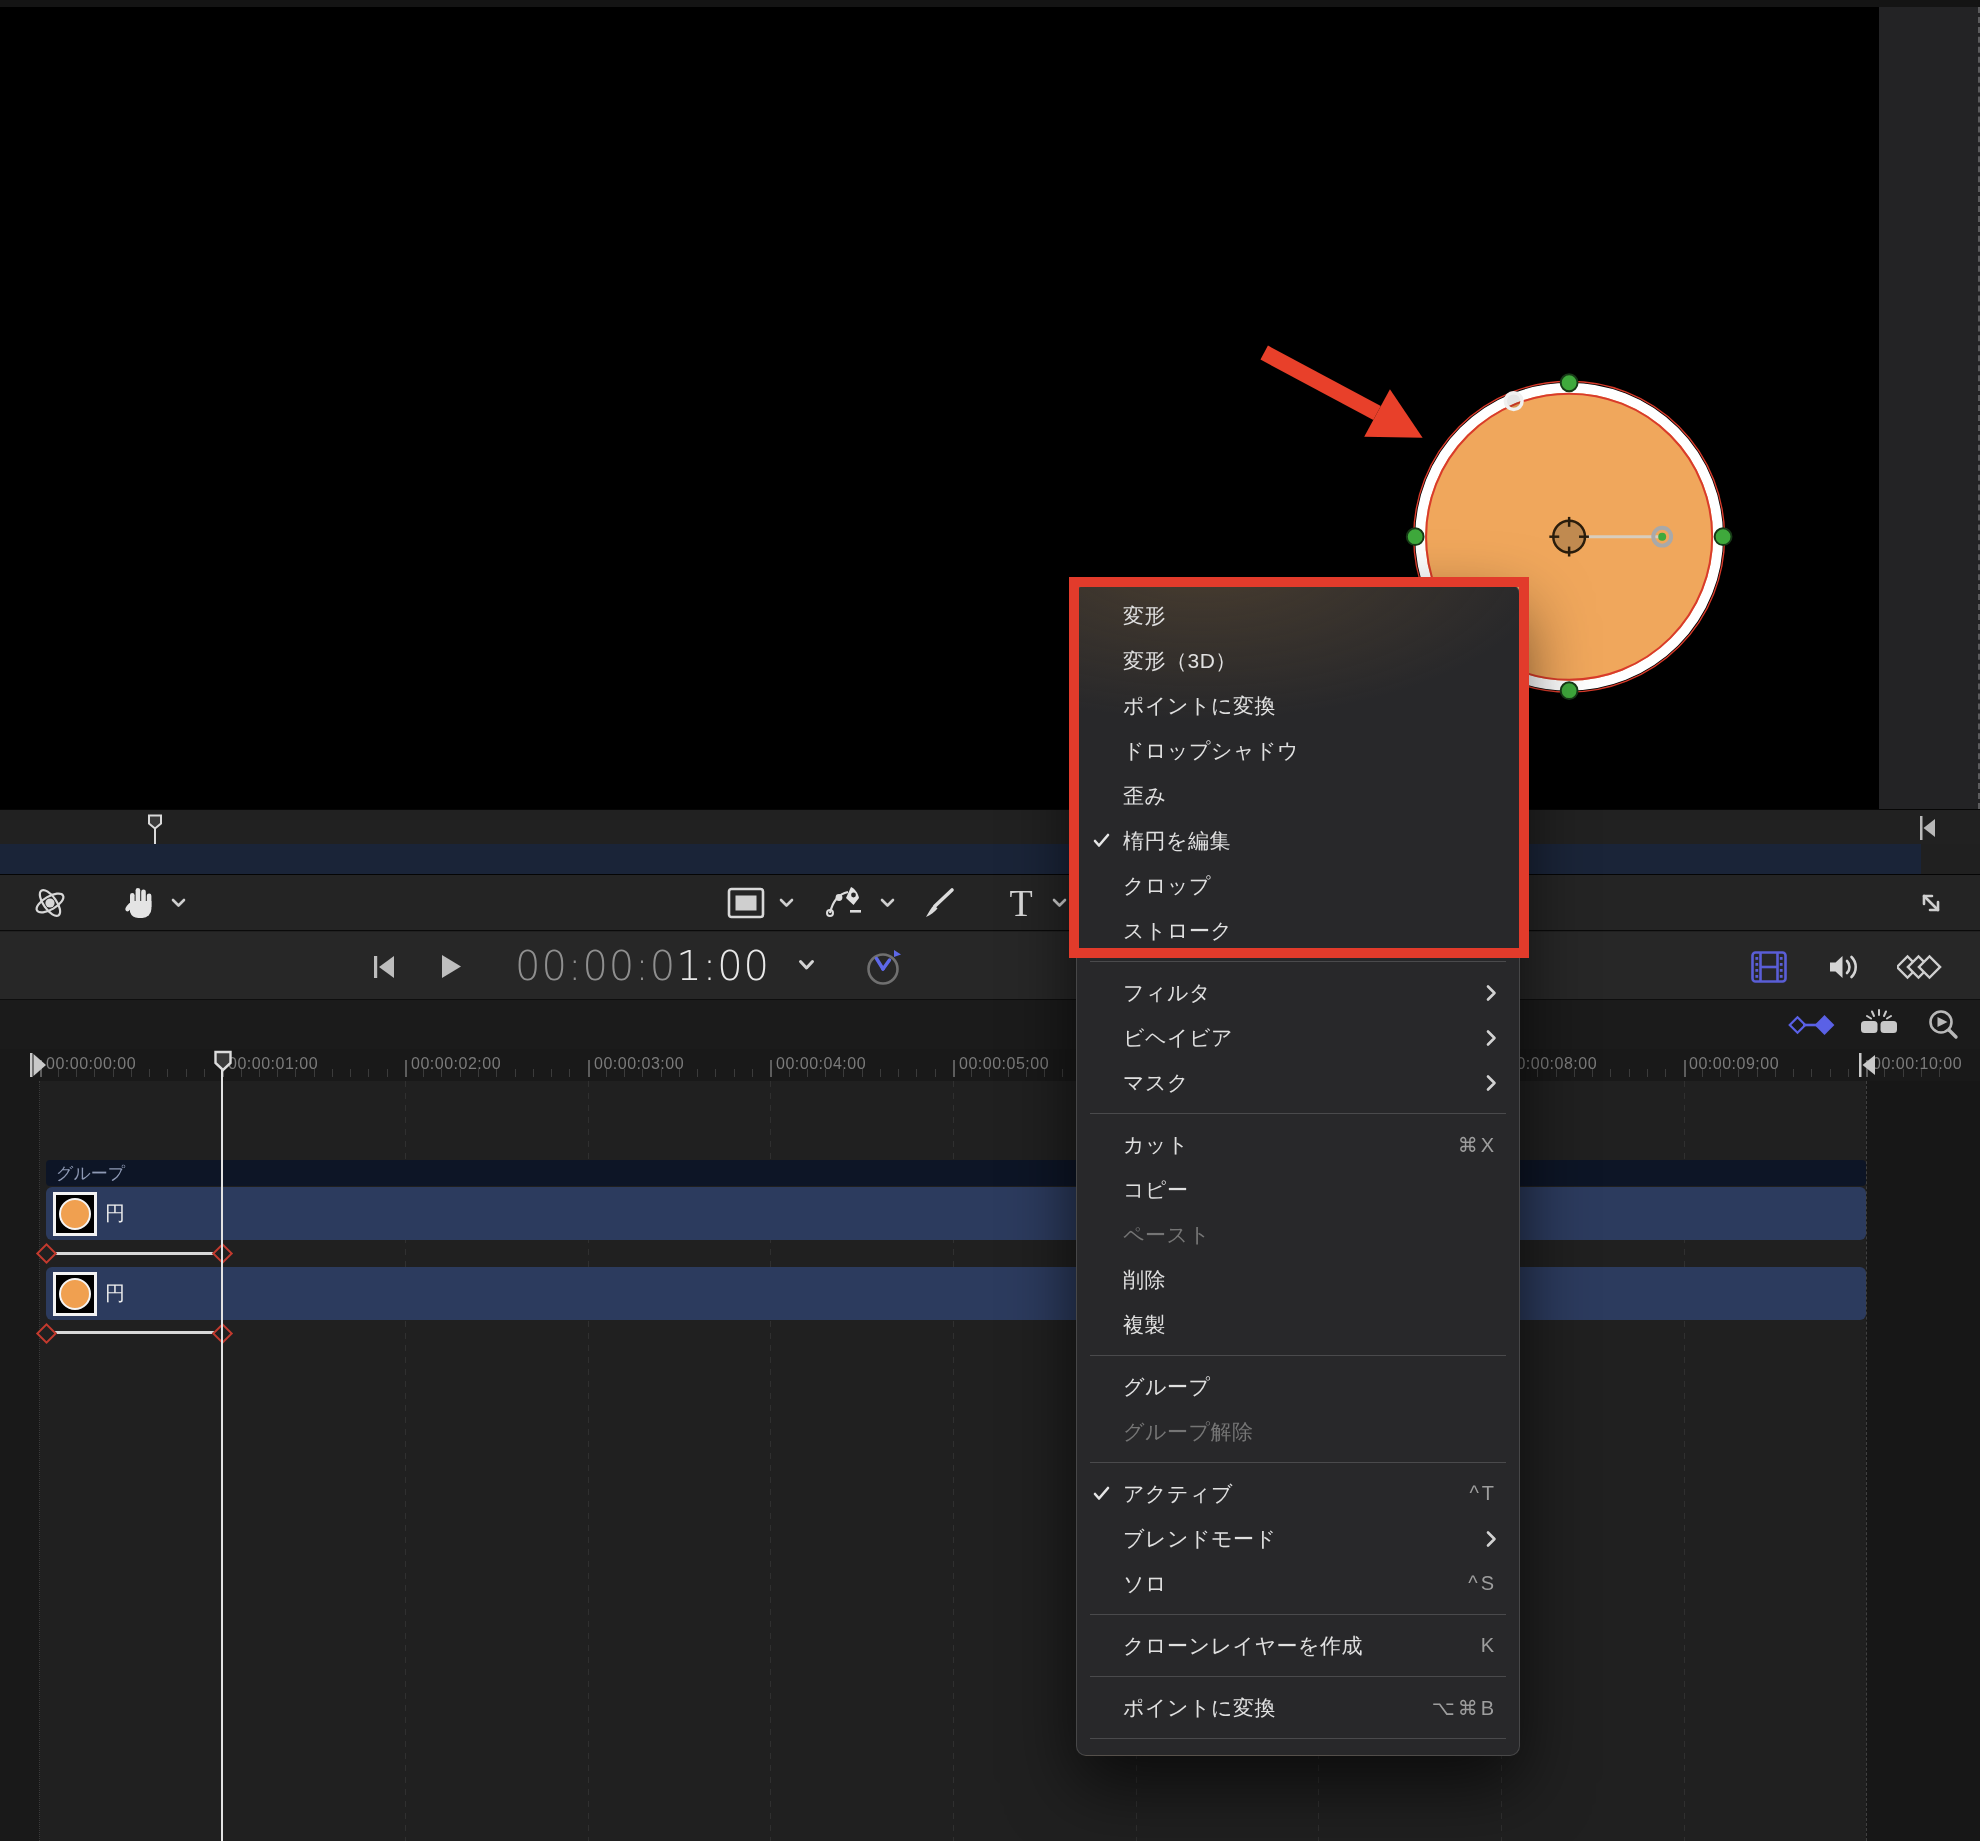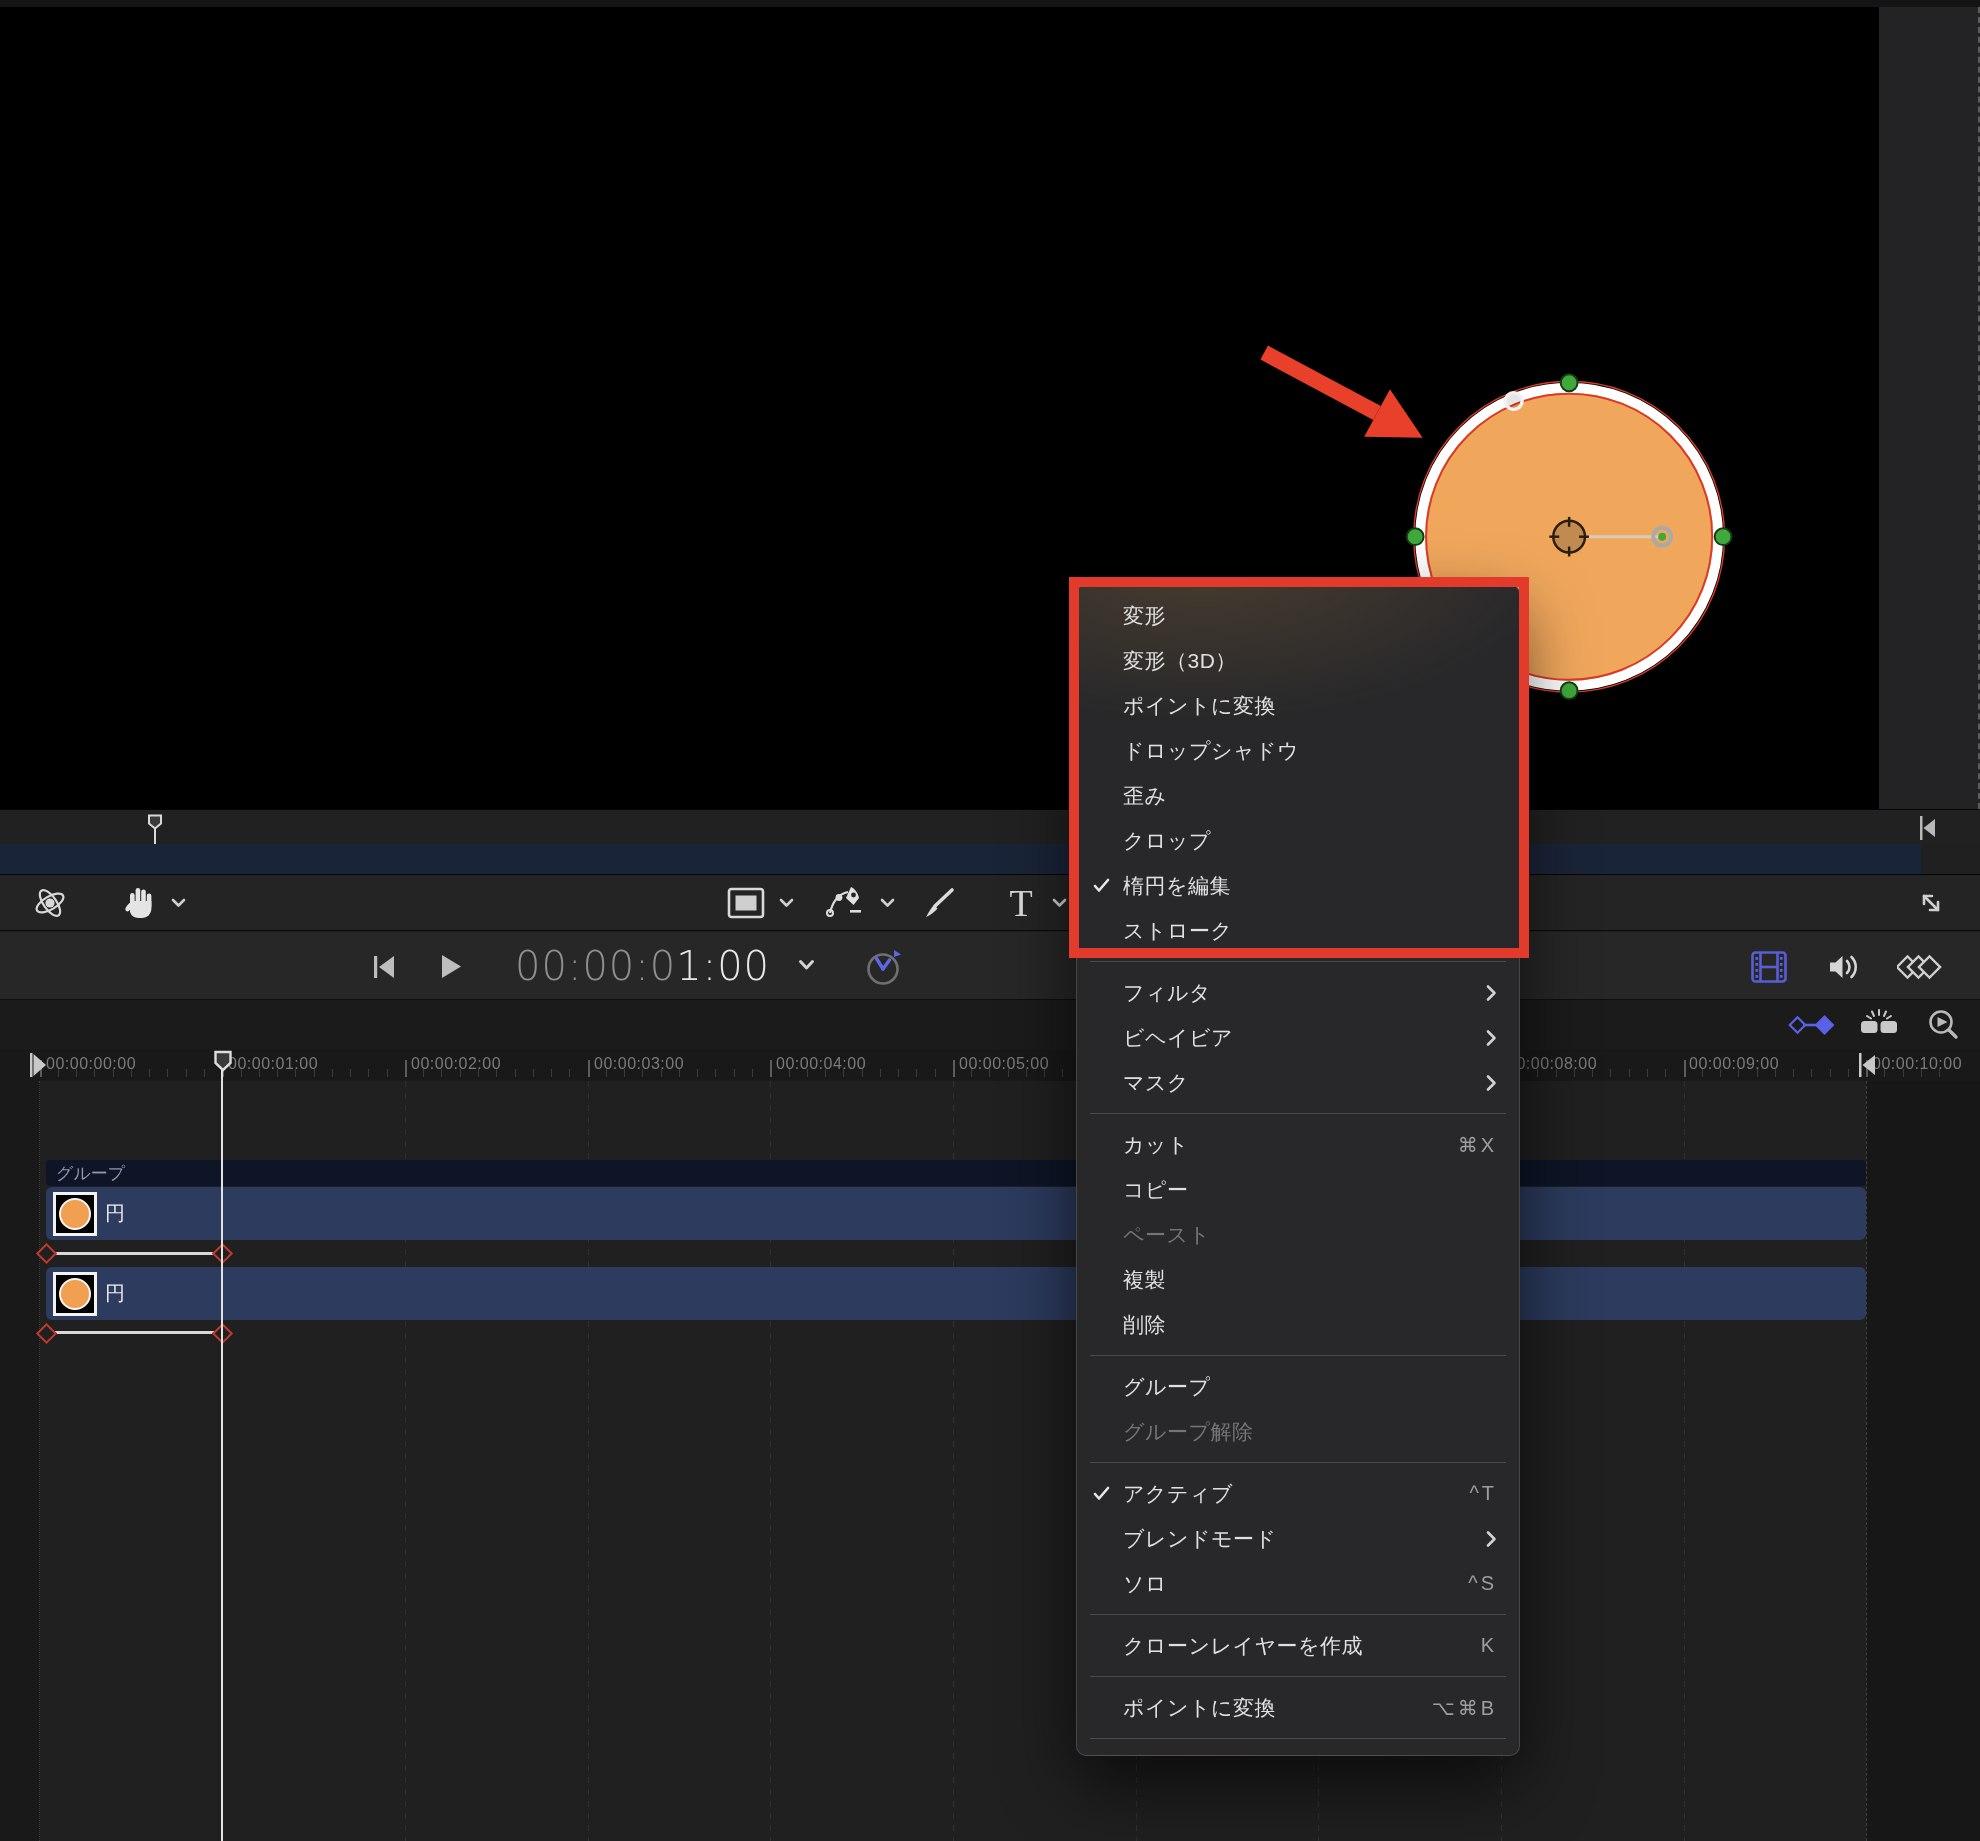--- a/index.html
+++ b/index.html
@@ -498,27 +498,27 @@
     <div class="menu-item">
       <span class="lbl">ポイントに変換</span>
     </div>
     <div class="menu-item">
       <span class="lbl">ドロップシャドウ</span>
     </div>
     <div class="menu-item">
       <span class="lbl">歪み</span>
     </div>
     <div class="menu-item">
-      <span class="lbl">クロップ</span>
-    </div>
-    <div class="menu-item">
       <svg width="17" height="15" viewBox="0 0 17 15" class="chk">
         <polyline points="2,8 6,12.5 15,2" fill="none" stroke="#e6e6e6" stroke-width="2.6" stroke-linecap="round" stroke-linejoin="round"></polyline>
       </svg>
       <span class="lbl">楕円を編集</span>
+    </div>
+    <div class="menu-item">
+      <span class="lbl">クロップ</span>
     </div>
     <div class="menu-item">
       <span class="lbl">ストローク</span>
     </div>
     <div class="menu-divider"></div>
     <div class="menu-item">
       <span class="lbl">フィルタ</span>
       <span class="sub">
         <svg width="11" height="18" viewBox="0 0 11 18">
           <polyline points="2,2.5 8.5,9 2,15.5" fill="none" stroke="#d2d2d2" stroke-width="2.6" stroke-linecap="round" stroke-linejoin="round"></polyline>
@@ -546,24 +546,24 @@
       <span class="lbl">カット</span>
       <span class="sc">⌘X</span>
     </div>
     <div class="menu-item">
       <span class="lbl">コピー</span>
     </div>
     <div class="menu-item disabled">
       <span class="lbl">ペースト</span>
     </div>
     <div class="menu-item">
+      <span class="lbl">削除</span>
+    </div>
+    <div class="menu-item">
       <span class="lbl">複製</span>
-    </div>
-    <div class="menu-item">
-      <span class="lbl">削除</span>
     </div>
     <div class="menu-divider"></div>
     <div class="menu-item">
       <span class="lbl">グループ</span>
     </div>
     <div class="menu-item disabled">
       <span class="lbl">グループ解除</span>
     </div>
     <div class="menu-divider"></div>
     <div class="menu-item">

